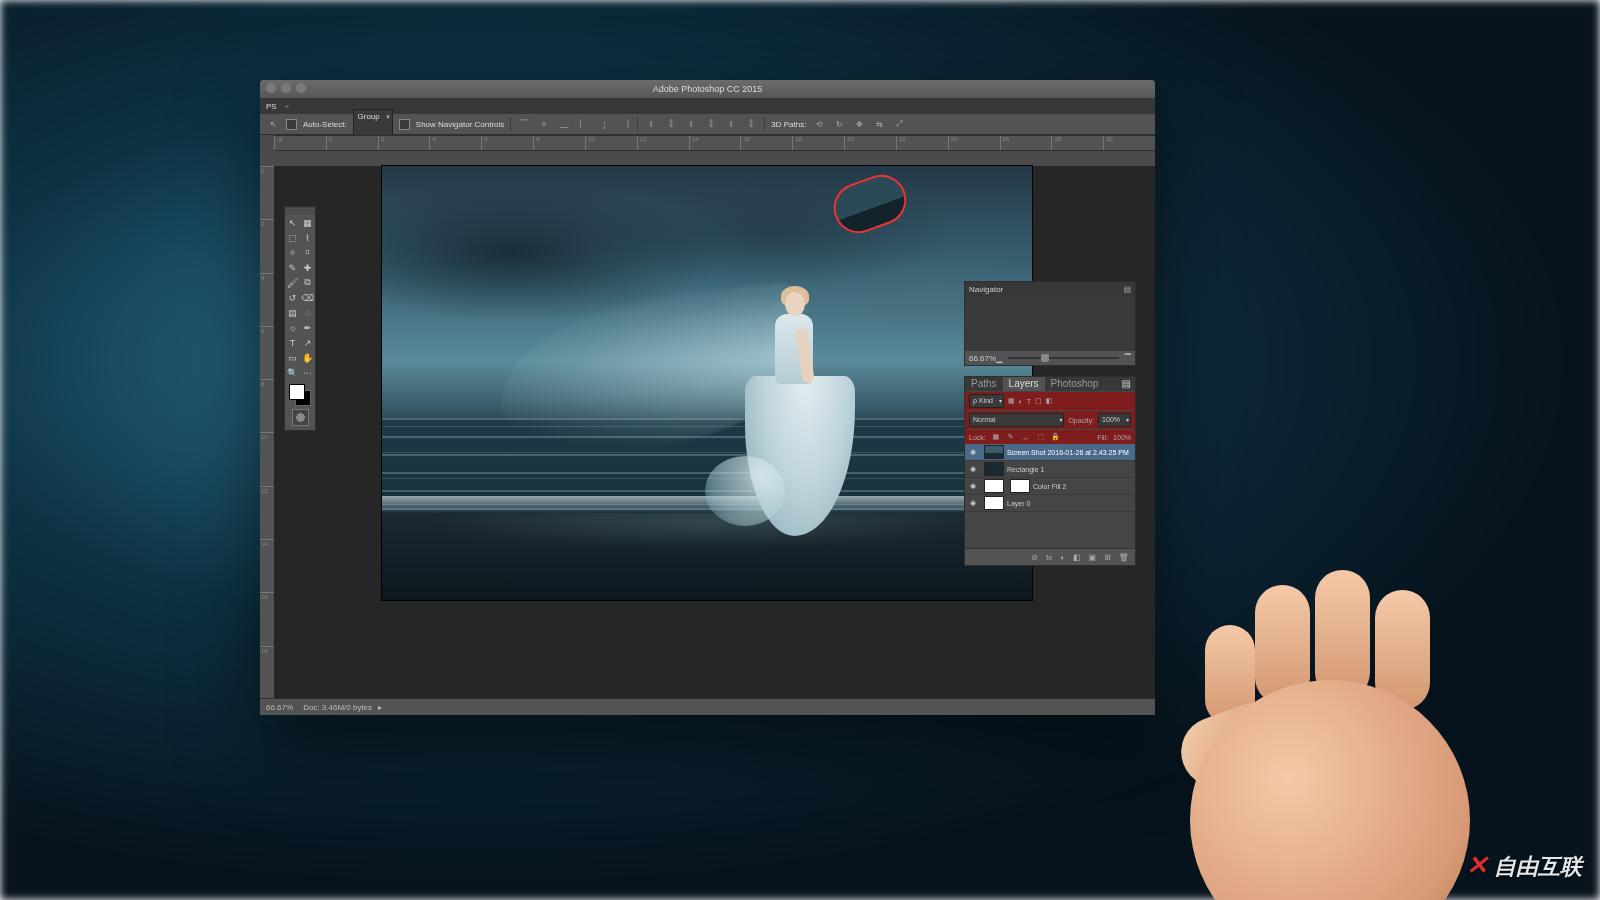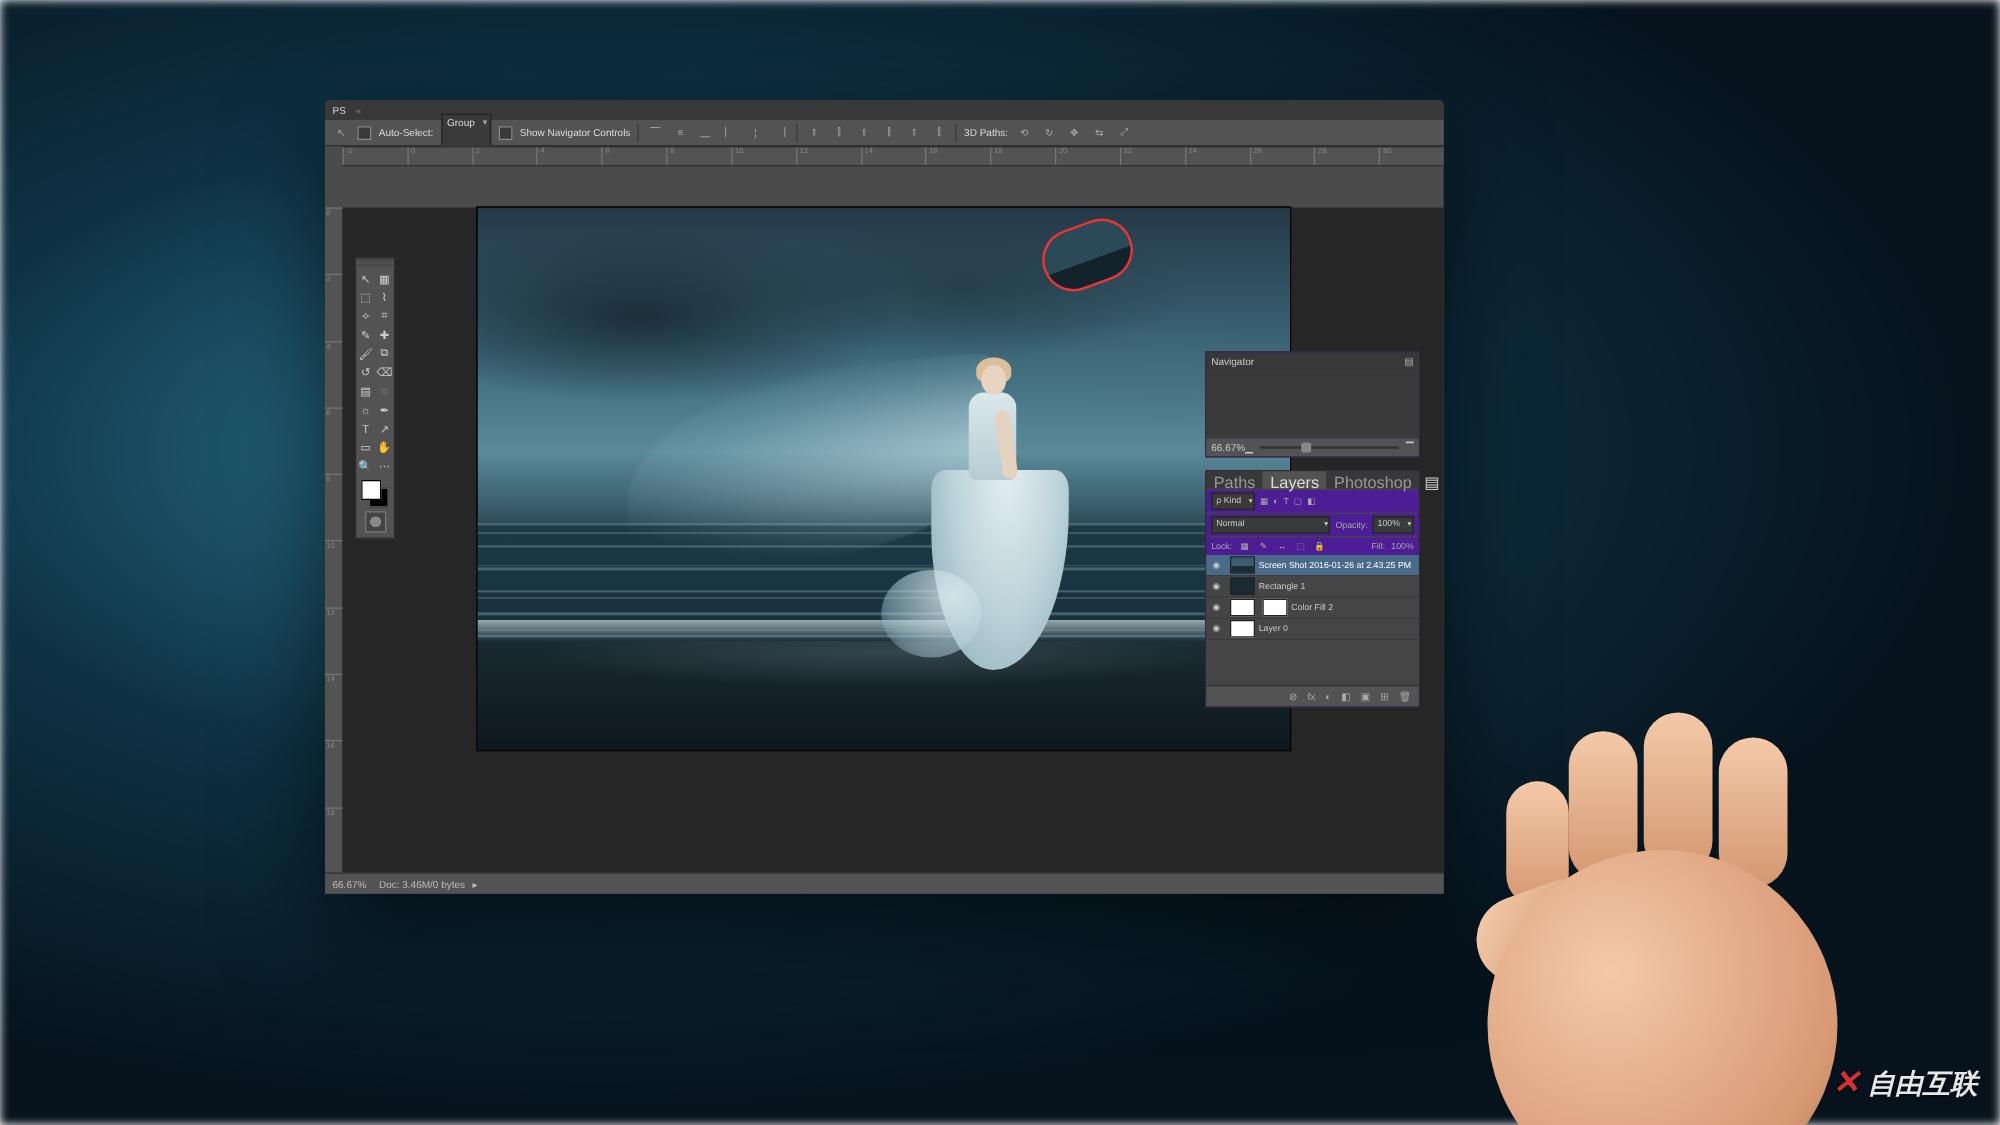--- a/index.html
+++ b/index.html
@@ -64,32 +64,32 @@
   .figure{position:absolute;left:355px;top:120px;width:120px;height:270px;}
   .veil{position:absolute;right:55px;top:10px;width:300px;height:150px;background:radial-gradient(ellipse at right,rgba(210,235,242,.6),rgba(180,215,225,.15) 60%,transparent 80%);border-radius:60% 10% 50% 20%;transform:skewY(-6deg);filter:blur(1px);}
   .head{position:absolute;left:48px;top:6px;width:20px;height:24px;border-radius:50%;background:#e8d4c0;}
   .hair{position:absolute;left:44px;top:0;width:28px;height:20px;border-radius:50% 50% 30% 30%;background:#dcbf9a;}
   .torso{position:absolute;left:38px;top:28px;width:38px;height:70px;background:linear-gradient(#dbe8ec,#b6ccd3);border-radius:12px 12px 6px 6px;}
   .arm{position:absolute;left:62px;top:42px;width:12px;height:55px;background:#e6d3bf;border-radius:6px;transform:rotate(-8deg);}
   .skirt{position:absolute;left:8px;top:90px;width:110px;height:160px;background:radial-gradient(ellipse at 55% 0%,#e4eef1,#bdd3da 50%,#8fb0ba 90%);border-radius:10% 10% 55% 45% / 10% 10% 80% 70%;}
   .skirt::after{content:"";position:absolute;left:-40px;bottom:10px;width:80px;height:70px;background:radial-gradient(circle at 70% 30%,rgba(220,235,240,.8),rgba(160,195,205,.5) 70%,transparent);border-radius:50%;}
 
   
-  .panel{position:absolute;background:#4c1d95;border:1px solid #2e2e2e;font-size:8px;color:#ccc;}
+  .panel{position:absolute;background:#7f1d1d;border:1px solid #2e2e2e;font-size:8px;color:#ccc;}
   .panel .phead{background:#383838;height:14px;display:flex;align-items:center;padding:0 4px;justify-content:space-between;}
   .panel .phead .pmenu{color:#aaa;}
   .nav{left:690px;top:115px;width:170px;}
   .nav .thumb-area{height:55px;background:#3a3a3a;display:flex;align-items:center;justify-content:center;}
   .nav .thumb{width:70px;height:46px;border:2px solid #e33;position:relative;background:linear-gradient(#2b4a57 0 60%,#13232b 60%);}
   .nav .nfoot{height:14px;background:#535353;display:flex;align-items:center;justify-content:space-between;padding:0 4px;}
   .nav .slider{flex:1;height:2px;background:#333;margin:0 6px;position:relative;}
   .nav .slider::before{content:"";position:absolute;left:30%;top:-3px;width:8px;height:8px;background:#888;border-radius:2px;}
 
   .layers{left:690px;top:210px;width:170px;}
-  .ltabs{display:flex;background:#383838;height:14px;font-size:13px;}
+  .ltabs{display:flex;background:#383838;height:14px;font-size:10px;}
   .ltabs div{padding:1px 6px;color:#999;}
   .ltabs .act{background:#535353;color:#ddd;}
   .lrow{display:flex;align-items:center;gap:4px;padding:2px 4px;border-top:1px solid #454545;}
   .lrow .dd2{flex:0 0 auto;height:12px;background:#3a3a3a;border:1px solid #222;padding:0 10px 0 3px;font-size:7px;line-height:12px;position:relative;}
   .lrow .dd2::after{content:"▾";position:absolute;right:1px;top:0;font-size:6px;}
   .lrow .sm{font-size:7px;color:#aaa;}
   .lockrow{display:flex;align-items:center;gap:5px;padding:2px 4px;border-top:1px solid #454545;font-size:7px;color:#aaa;}
   .lockrow .li{width:10px;height:10px;display:flex;align-items:center;justify-content:center;}
   .layerlist{background:#454545;}
   .layer{display:flex;align-items:center;height:16px;border-bottom:1px solid #3a3a3a;font-size:7px;}
@@ -107,20 +107,28 @@
   .statusbar .sb-dd{padding-right:10px;position:relative;}
   .statusbar .sb-dd::after{content:"▸";position:absolute;right:0;}
 </style>
 </head>
 <body>
 
 <div class="bg"></div>
 
 <div class="ps">
 
+  <div class="titlebar">
+    <div class="traffic">
+      <span class="tr-c"></span>
+      <span class="tr-c"></span>
+      <span class="tr-c"></span>
+    </div>
+    <span>Adobe Photoshop CC 2015</span>
+  </div>
 
   <div class="menubar">
     <span style="font-weight:normal;color:#ddd;">PS</span>
     <span style="color:#888;">«</span>
   </div>
 
   <div class="optbar">
     <span class="ic">↖</span>
     <span class="chk"></span>
     <span>Auto-Select:</span>

